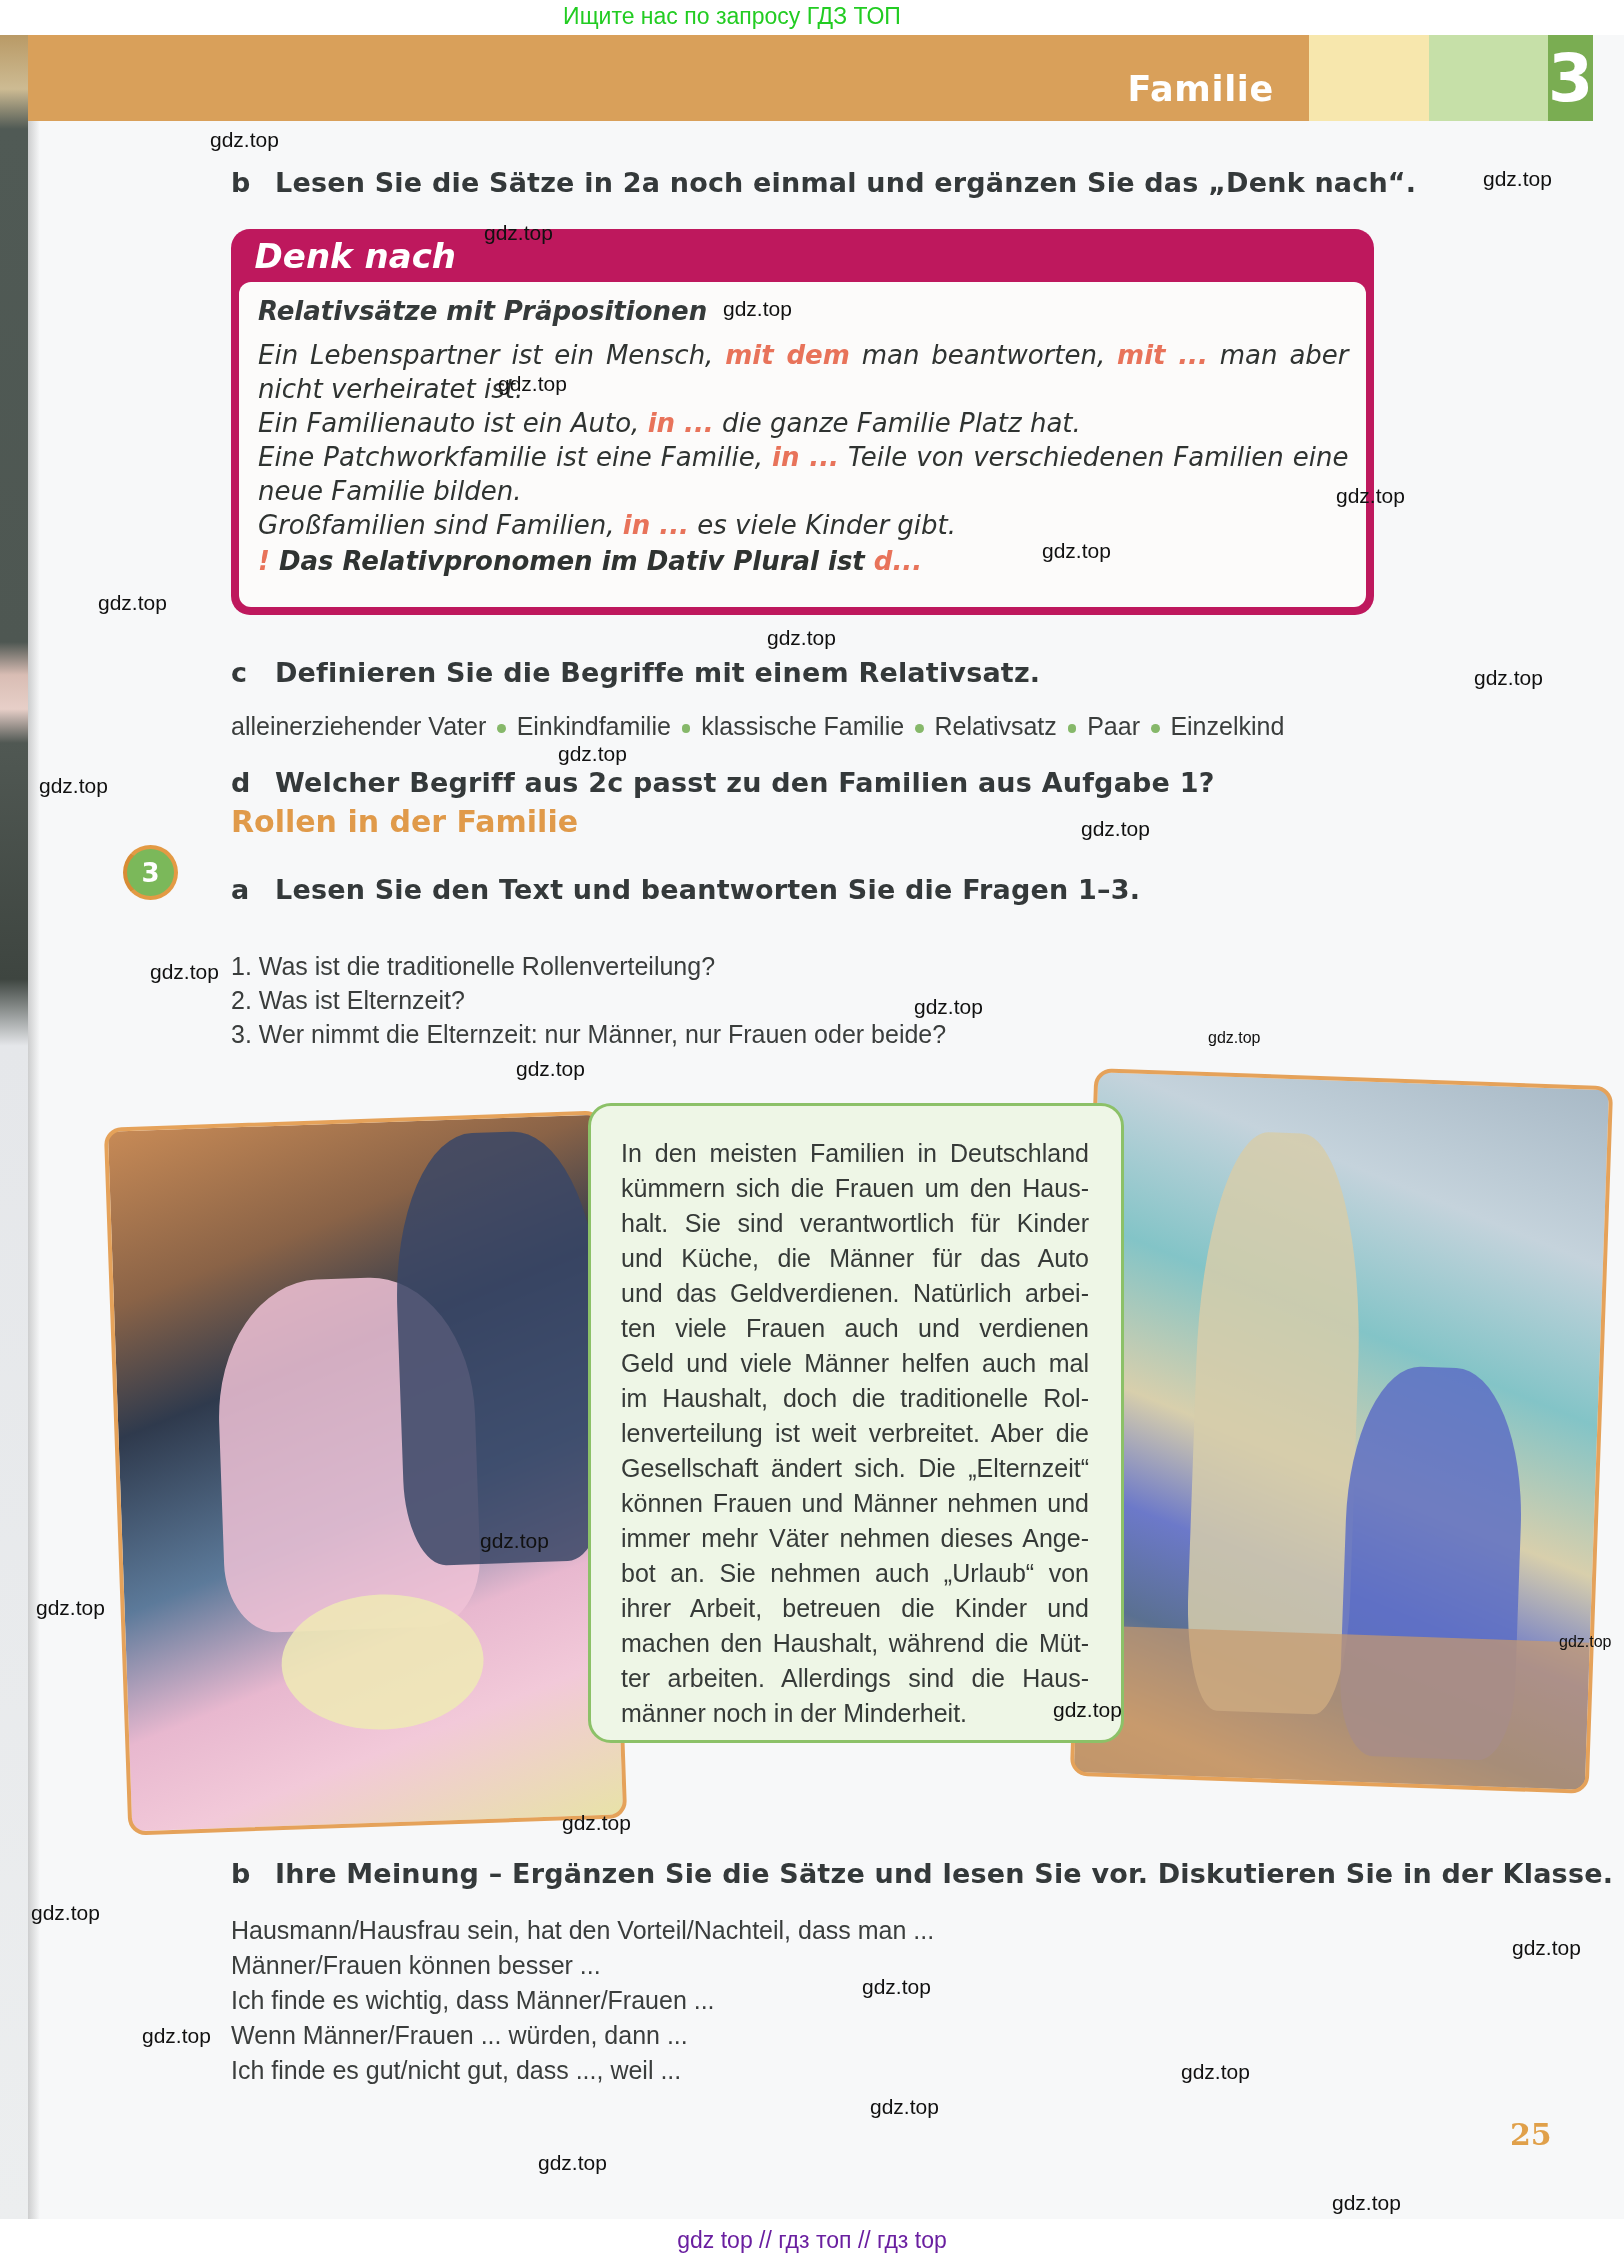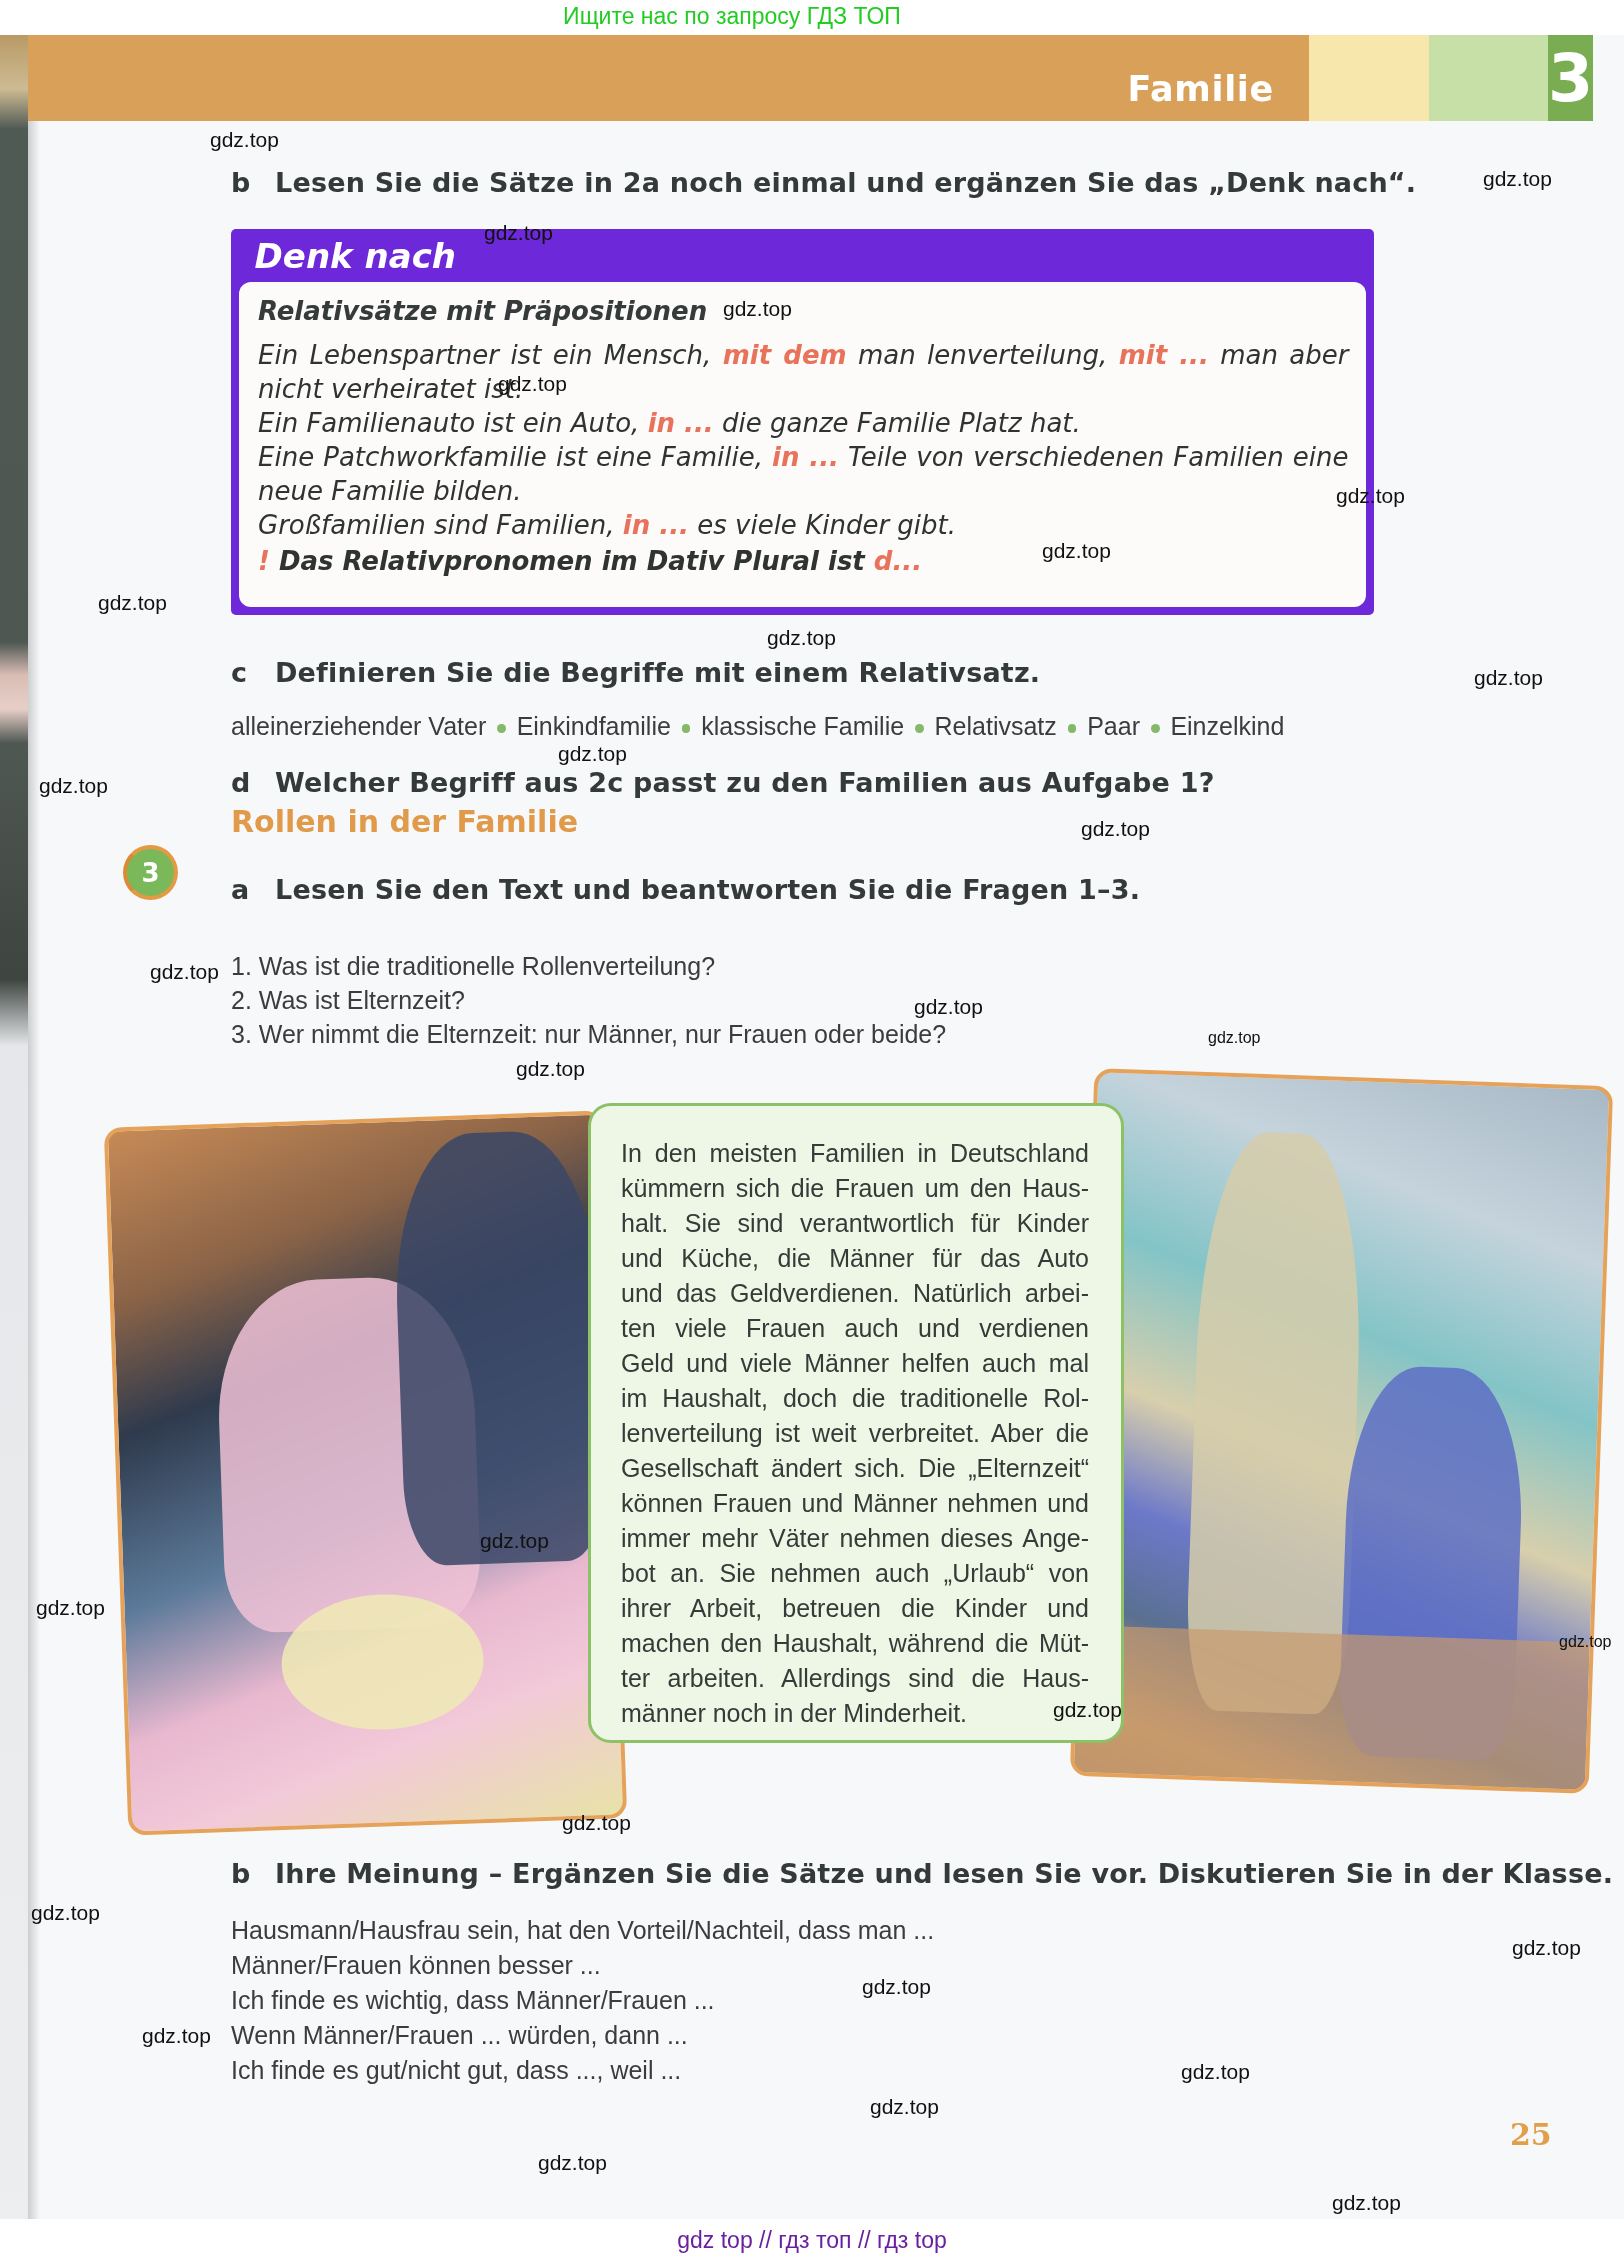--- a/index.html
+++ b/index.html
@@ -24,21 +24,21 @@
   .hb-lightgreen { flex: 0 0 119px; background: #c6e0a8; }
   .hb-green { flex: 1; background: #7aad52; display: flex; align-items: center; justify-content: center;
     color: #ffffff; font-weight: bold; font-family: "DejaVu Sans", sans-serif; font-size: 65px; }
 
   .heading { position: absolute; font-family: "DejaVu Sans", sans-serif; font-weight: bold;
     font-size: 27px; color: #34393a; letter-spacing: 0.2px; white-space: nowrap; }
   .heading .letter { display: inline-block; width: 44px; }
 
   
   .denk { position: absolute; left: 231px; top: 229px; width: 1143px; height: 386px;
-    background: #6d28d9; border-radius: 5px; }
+    background: #be185d; border-radius: 19px; }
   .denk-title { position: absolute; left: 23.6px; top: 6.7px; font-family: "DejaVu Sans", sans-serif;
     font-weight: bold; font-size: 34px; color: #ffffff; font-style: italic; }
   .denk-inner { position: absolute; left: 8px; top: 53px; right: 8px; bottom: 8px;
     background: #fcfbfa; border-radius: 12px; padding: 13.5px 17.5px 0 19px; }
   .denk-sub { font-family: "DejaVu Sans", sans-serif; font-weight: bold; font-style: italic;
     font-size: 26px; color: #353a3a; margin-bottom: 12px; }
   .denk-line { font-family: "DejaVu Sans", sans-serif; font-style: italic; font-size: 26px;
     color: #2f3331; line-height: 34px; text-align: justify; }
   .hl { color: #e8735a; font-weight: bold; }
   .denk-rule { font-family: "DejaVu Sans", sans-serif; font-style: italic; font-weight: bold;
@@ -106,21 +106,21 @@
 
 <div class="heading" style="left:231px; top:167px;">
   <span class="letter">b</span><span>Lesen Sie die Sätze in 2a noch einmal und ergänzen Sie das „Denk nach“.</span>
 </div>
 
 <div class="denk">
   <div class="denk-title">Denk nach</div>
   <div class="denk-inner">
     <div class="denk-sub">Relativsätze mit Präpositionen</div>
     <div class="denk-line">
-      <span>Ein Lebenspartner ist ein Mensch, </span><span class="hl">mit dem</span><span> man lenverteilung, </span><span class="hl">mit ...</span><span> man aber nicht verheiratet ist.</span>
+      <span>Ein Lebenspartner ist ein Mensch, </span><span class="hl">mit dem</span><span> man beantworten, </span><span class="hl">mit ...</span><span> man aber nicht verheiratet ist.</span>
     </div>
     <div class="denk-line">
       <span>Ein Familienauto ist ein Auto, </span><span class="hl">in ...</span><span> die ganze Familie Platz hat.</span>
     </div>
     <div class="denk-line">
       <span>Eine Patchworkfamilie ist eine Familie, </span><span class="hl">in ...</span><span> Teile von verschiedenen Familien eine neue Familie bilden.</span>
     </div>
     <div class="denk-line">
       <span>Großfamilien sind Familien, </span><span class="hl">in ...</span><span> es viele Kinder gibt.</span>
     </div>

